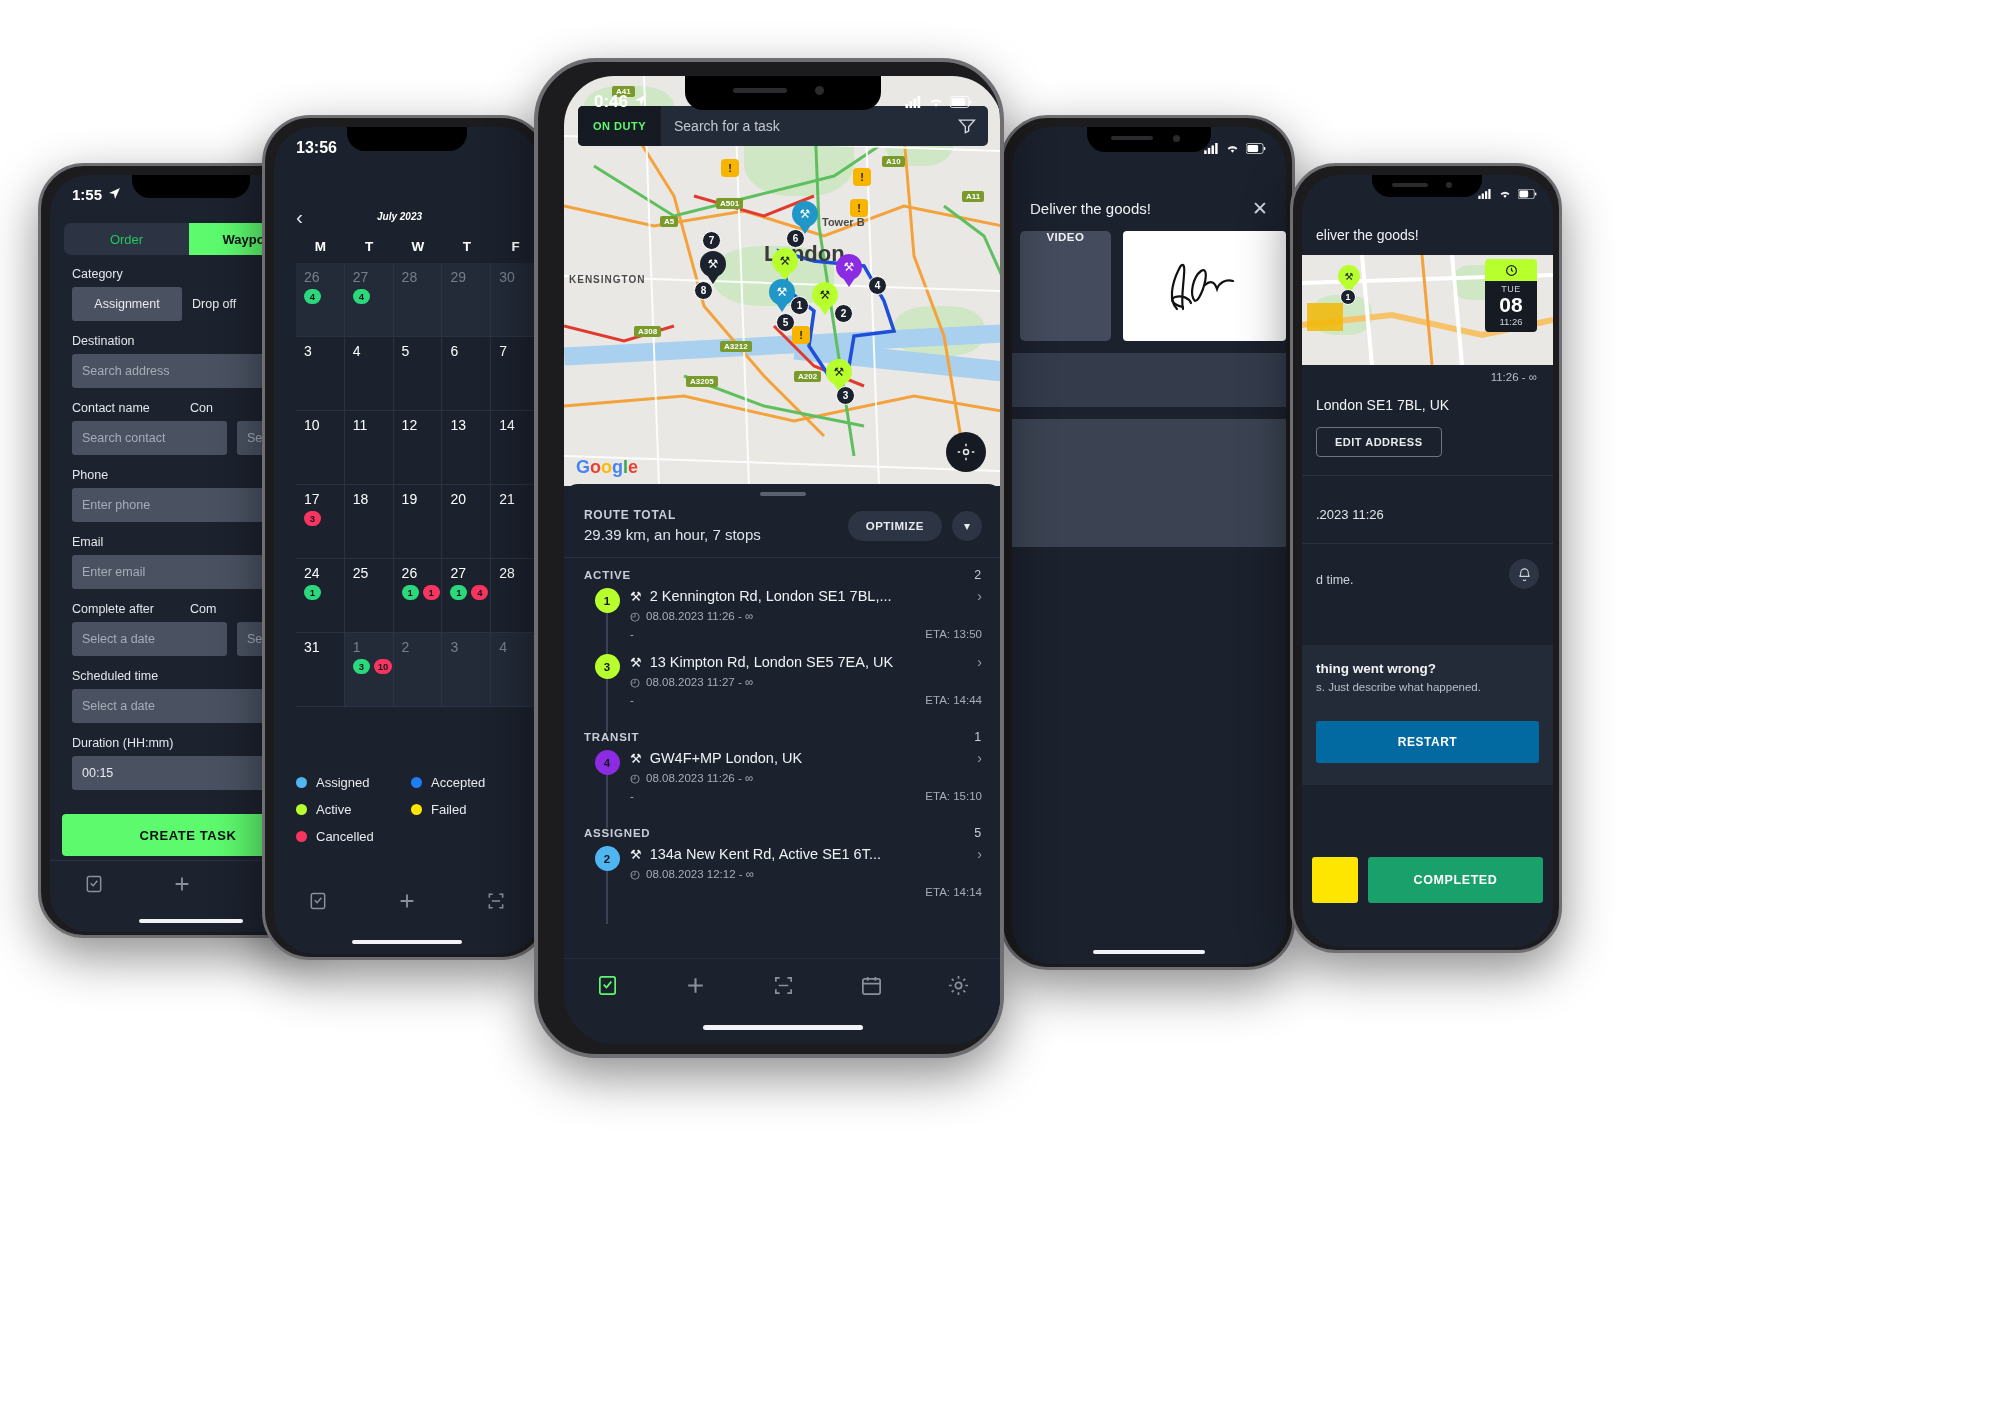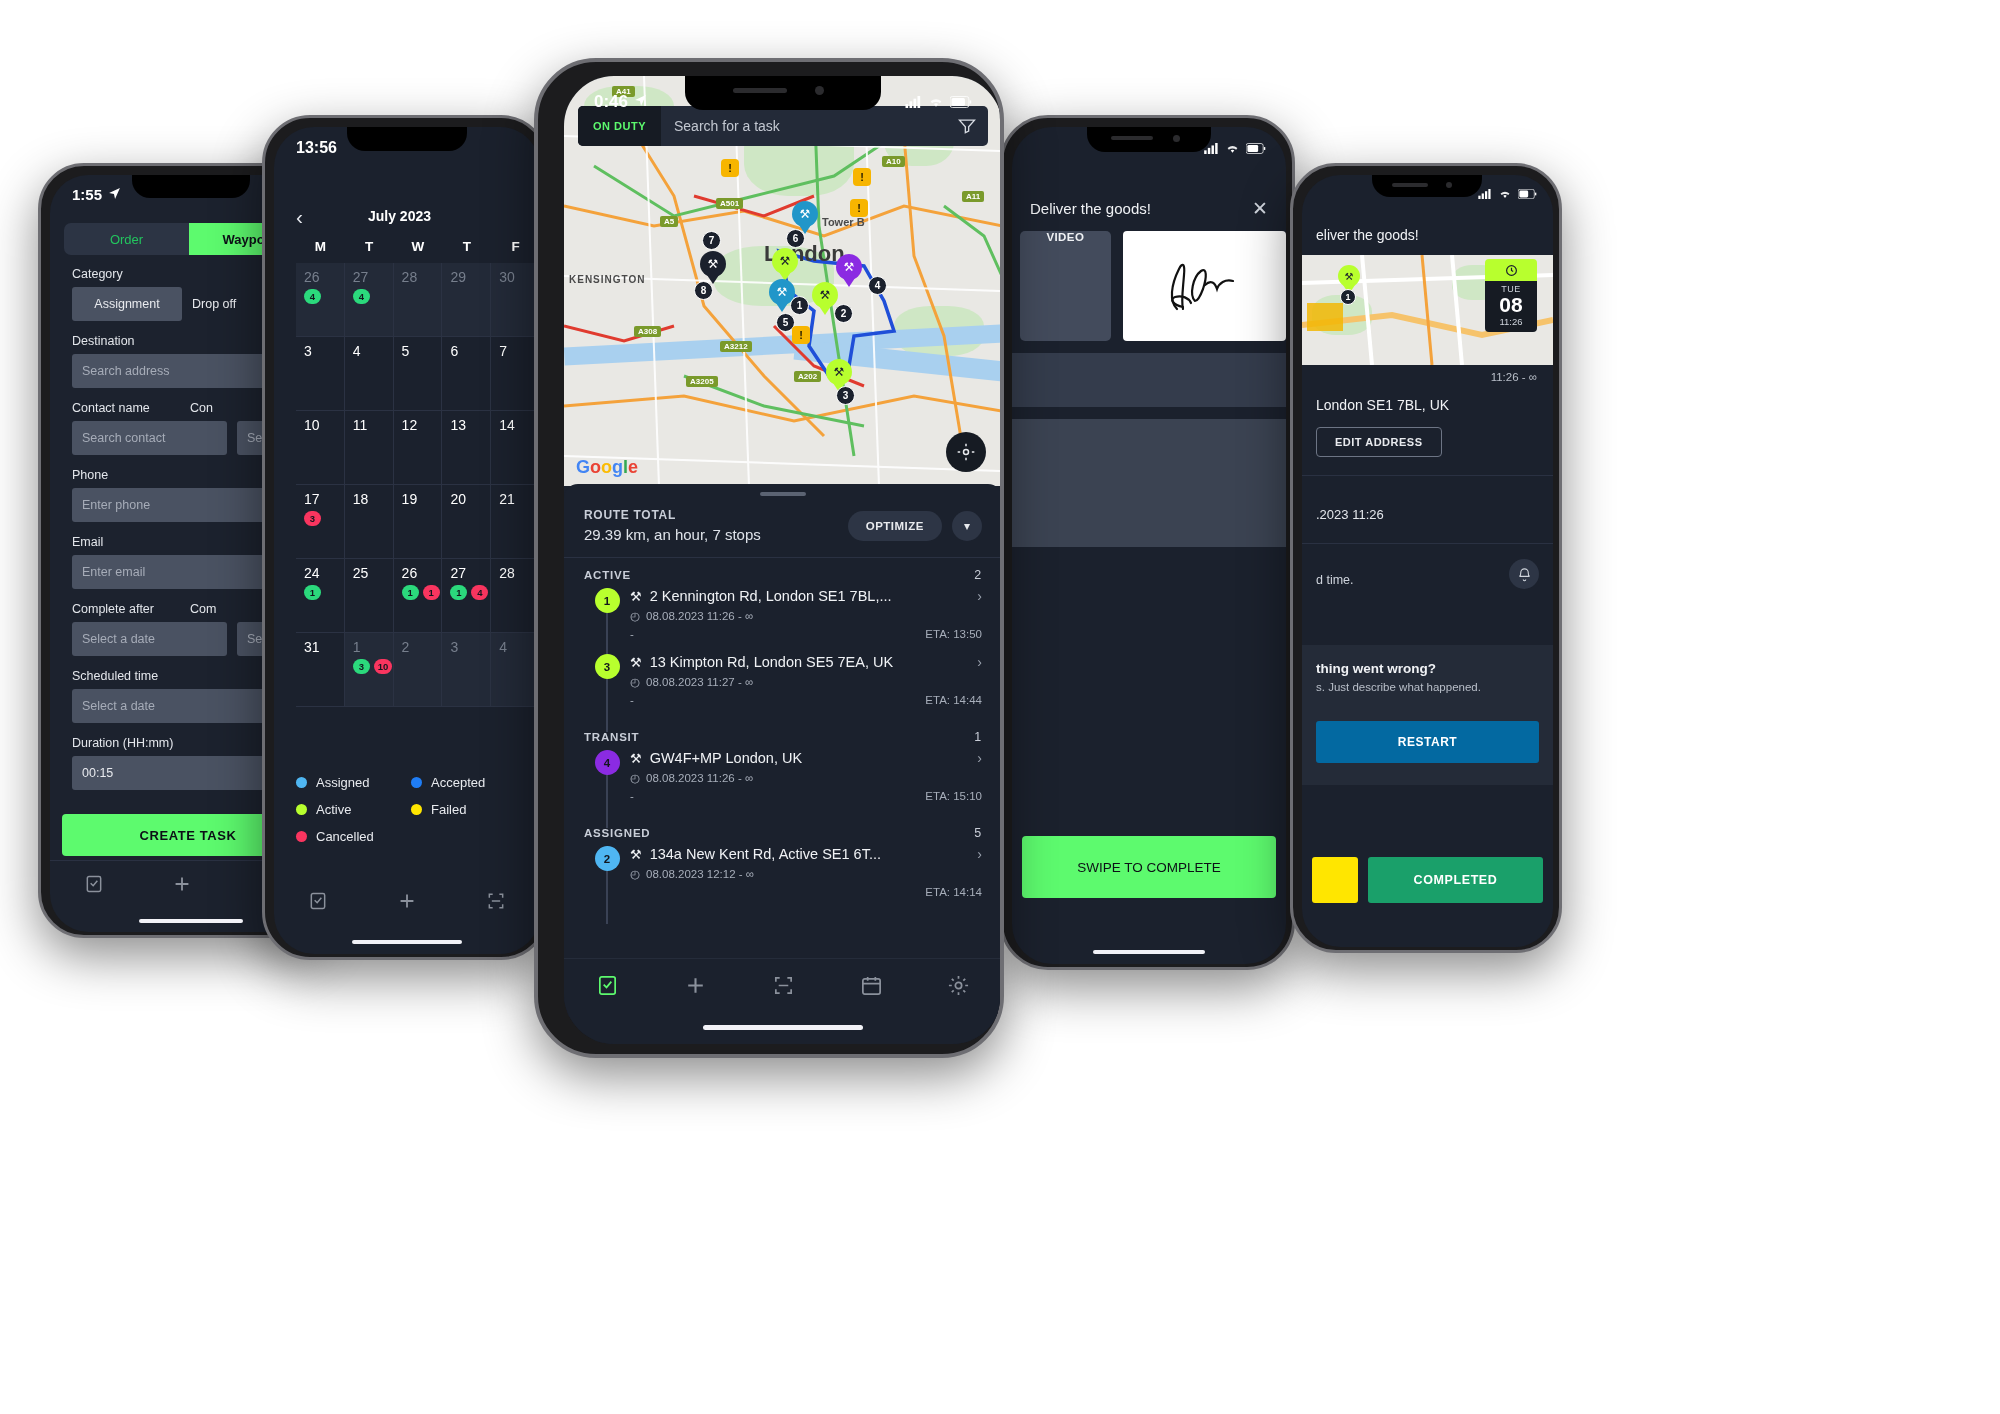--- a/index.html
+++ b/index.html
@@ -102,21 +102,21 @@
   #phone2 .screen { left: 9px; top: 9px; width: 266px; height: 827px; border-radius: 40px; background: #1b212d; }
   #p2-notch { width: 120px; height: 24px; left: 73px; top: 0; }
   #p2-home { width: 110px; height: 4px; left: 78px; bottom: 10px; }
   .p2-status { height: 32px; padding: 9px 20px 0 22px; font-size: 16px; }
 
   .cal-header {
     position: absolute; top: 72px; left: 0; right: 0; height: 34px;
     display: flex; align-items: center; padding: 0 22px;
   }
   .cal-back { color: #e6e9ee; font-size: 21px; line-height: 1; }
-  .cal-title { flex: 1; text-align: center; color: #fff; font-size: 14px; font-weight: bold; padding-right: 22px; }
+  .cal-title { flex: 1; text-align: center; color: #fff; font-size: 10px; font-weight: bold; padding-right: 22px; font-style: italic; }
 
   .cal-dow {
     position: absolute; top: 112px; left: 22px; right: 0; height: 22px;
     display: flex;
   }
   .cal-dow div { width: 56px; text-align: center; color: #fff; font-size: 13.5px; font-weight: bold; }
 
   .cal-grid { position: absolute; top: 136px; left: 22px; right: 0; }
   .cal-week { display: flex; height: 74px; }
   .cal-cell {
@@ -992,21 +992,20 @@
           <path d="M34 56 C24 54, 20 48, 26 46 C33 44, 40 47, 42 52" fill="none" stroke="#111" stroke-width="2.2" stroke-linecap="round"></path>
           <path d="M46 50 C40 44, 44 26, 52 20 C58 16, 58 26, 54 38 C51 46, 48 50, 46 50 Z" fill="none" stroke="#111" stroke-width="2.2"></path>
           <path d="M56 34 C62 28, 66 32, 68 38 C70 32, 76 28, 84 30" fill="none" stroke="#111" stroke-width="2.2" stroke-linecap="round"></path>
         </svg>
       </div>
     </div>
 
     <div class="p4-band" style="top:226px;height:54px;"></div>
     <div class="p4-band2" style="top:292px;height:128px;"></div>
 
-    <div class="btn-swipe">SWIPE TO COMPLETE</div>
 
     <div class="home-indicator" id="p4-home"></div>
   </div>
 </div>
 
 <div class="phone" id="phone5">
   <div class="screen">
     <div class="notch" id="p5-notch">
       <div style="position:absolute;left:20px;top:8px;width:36px;height:4px;background:#2b2b2e;border-radius:3px;"></div>
       <div style="position:absolute;left:74px;top:7px;width:6px;height:6px;background:#2b2b2e;border-radius:50%;"></div>

